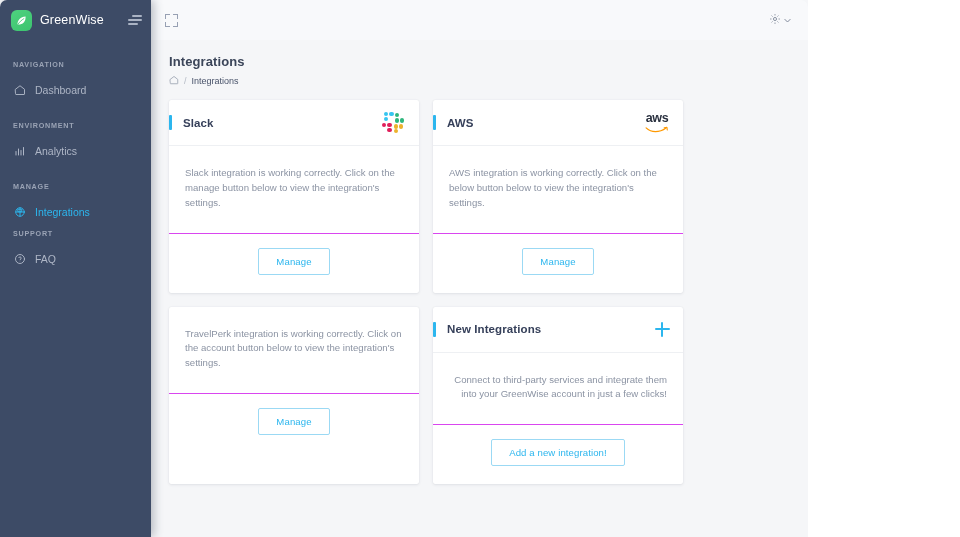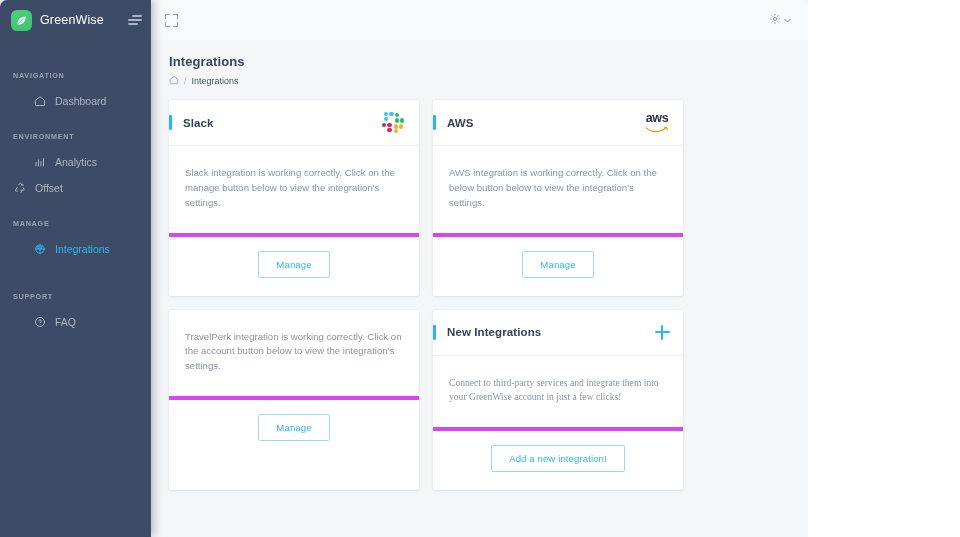--- a/index.html
+++ b/index.html
@@ -73,36 +73,36 @@
   .collapse-btn i:nth-child(3) { width: 10px; }
 
   .nav-section-label {
     color: #9aa3b5;
     font-size: 7.2px;
     font-weight: bold;
     letter-spacing: .75px;
     padding: 0 0 0 13px;
     text-transform: uppercase;
   }
-  .nav-sec-nav   { margin-top: 31px; }
+  .nav-sec-nav   { margin-top: 20px; }
   .nav-sec-env   { margin-top: 18px; }
   .nav-sec-man   { margin-top: 18px; }
-  .nav-sec-sup   { margin-top: 30px; }
+  .nav-sec-sup   { margin-top: 4px; }
 
   .nav-item {
     height: 26px;
     display: flex;
     align-items: center;
     padding-left: 13px;
     color: #aeb6c6;
     font-size: 10.5px;
     cursor: pointer;
     text-decoration: none;
   }
-  .nav-item.first { margin-top: 8px; margin-left: 20px; }
+  .nav-item.first { margin-top: 8px; }
   .nav-item .nav-ico {
     width: 13px; height: 13px;
     display: flex; align-items: center; justify-content: center;
     flex: 0 0 auto;
     margin-right: 9px;
   }
   .nav-item.active { color: #2cb6ee; }
   .nav-item.active .nav-ico svg { stroke: #2cb6ee; }
 
   
@@ -198,28 +198,28 @@
   }
   .plus-icon::before, .plus-icon::after {
     content: ""; position: absolute; background: #2cb6ee; border-radius: 1px;
   }
   .plus-icon::before { left: 0; top: 6.3px; width: 15px; height: 2.2px; }
   .plus-icon::after  { top: 0; left: 6.3px; height: 15px; width: 2.2px; }
 
   .card-body {
     padding: 20px 16px 22px 16px;
     min-height: 72px;
-    border-bottom: 4px solid #d946ef;
+    border-bottom: 1px solid #d946ef;
   }
   .card-body p {
     font-size: 9.6px;
     line-height: 1.55;
     color: #8b93a3;
   }
-  .card-body.center p { text-align: left; font-family: Liberation Serif, serif; }
+  .card-body.center p { text-align: right; }
 
   .card-foot {
     padding: 14px 0 18px 0;
     display: flex;
     justify-content: center;
   }
   .btn-outline {
     border: 1px solid #9bd9f4;
     background: #ffffff;
     color: #2cb6ee;
@@ -280,33 +280,20 @@
     <a class="nav-item first">
       <span class="nav-ico">
         <svg width="12" height="12" viewBox="0 0 24 24" fill="none" stroke="#aeb6c6" stroke-width="2" stroke-linecap="round">
           <path d="M4 20V13"></path>
             <path d="M9 20V8"></path>
             <path d="M14 20V11"></path>
             <path d="M19 20V5"></path>
         </svg>
       </span>
       <span>Analytics</span>
-    </a>
-    <a class="nav-item">
-      <span class="nav-ico">
-        <svg width="12" height="12" viewBox="0 0 24 24" fill="none" stroke="#aeb6c6" stroke-width="1.9" stroke-linecap="round" stroke-linejoin="round">
-          <path d="M7 18.5H4.8a1.8 1.8 0 0 1-1.55-2.7l2.2-3.8"></path>
-          <path d="M9.6 5.4l1.3-2.2a1.8 1.8 0 0 1 3.1 0l2.2 3.8"></path>
-          <path d="M18.4 11.5l1.3 2.2a1.8 1.8 0 0 1-1.55 2.7H13.6"></path>
-          <path d="M6 13.5l-1.6-1.2 2-.8"></path>
-          <path d="M16.2 6.9l.3-2 1.9 1"></path>
-          <path d="M14 18.5l1.6 1.2-2 .8"></path>
-        </svg>
-      </span>
-      <span>Offset</span>
     </a>
 
     <div class="nav-section-label nav-sec-man">MANAGE</div>
     <a class="nav-item first active">
       <span class="nav-ico">
         <svg width="12" height="12" viewBox="0 0 24 24" fill="none" stroke="#2cb6ee" stroke-width="1.9" stroke-linecap="round" stroke-linejoin="round">
           <circle cx="12" cy="12" r="8.5"></circle>
           <path d="M12 3.5v17"></path>
             <path d="M3.5 12h17"></path>
           <path d="M8.5 6.5h7v5h-7z"></path>

